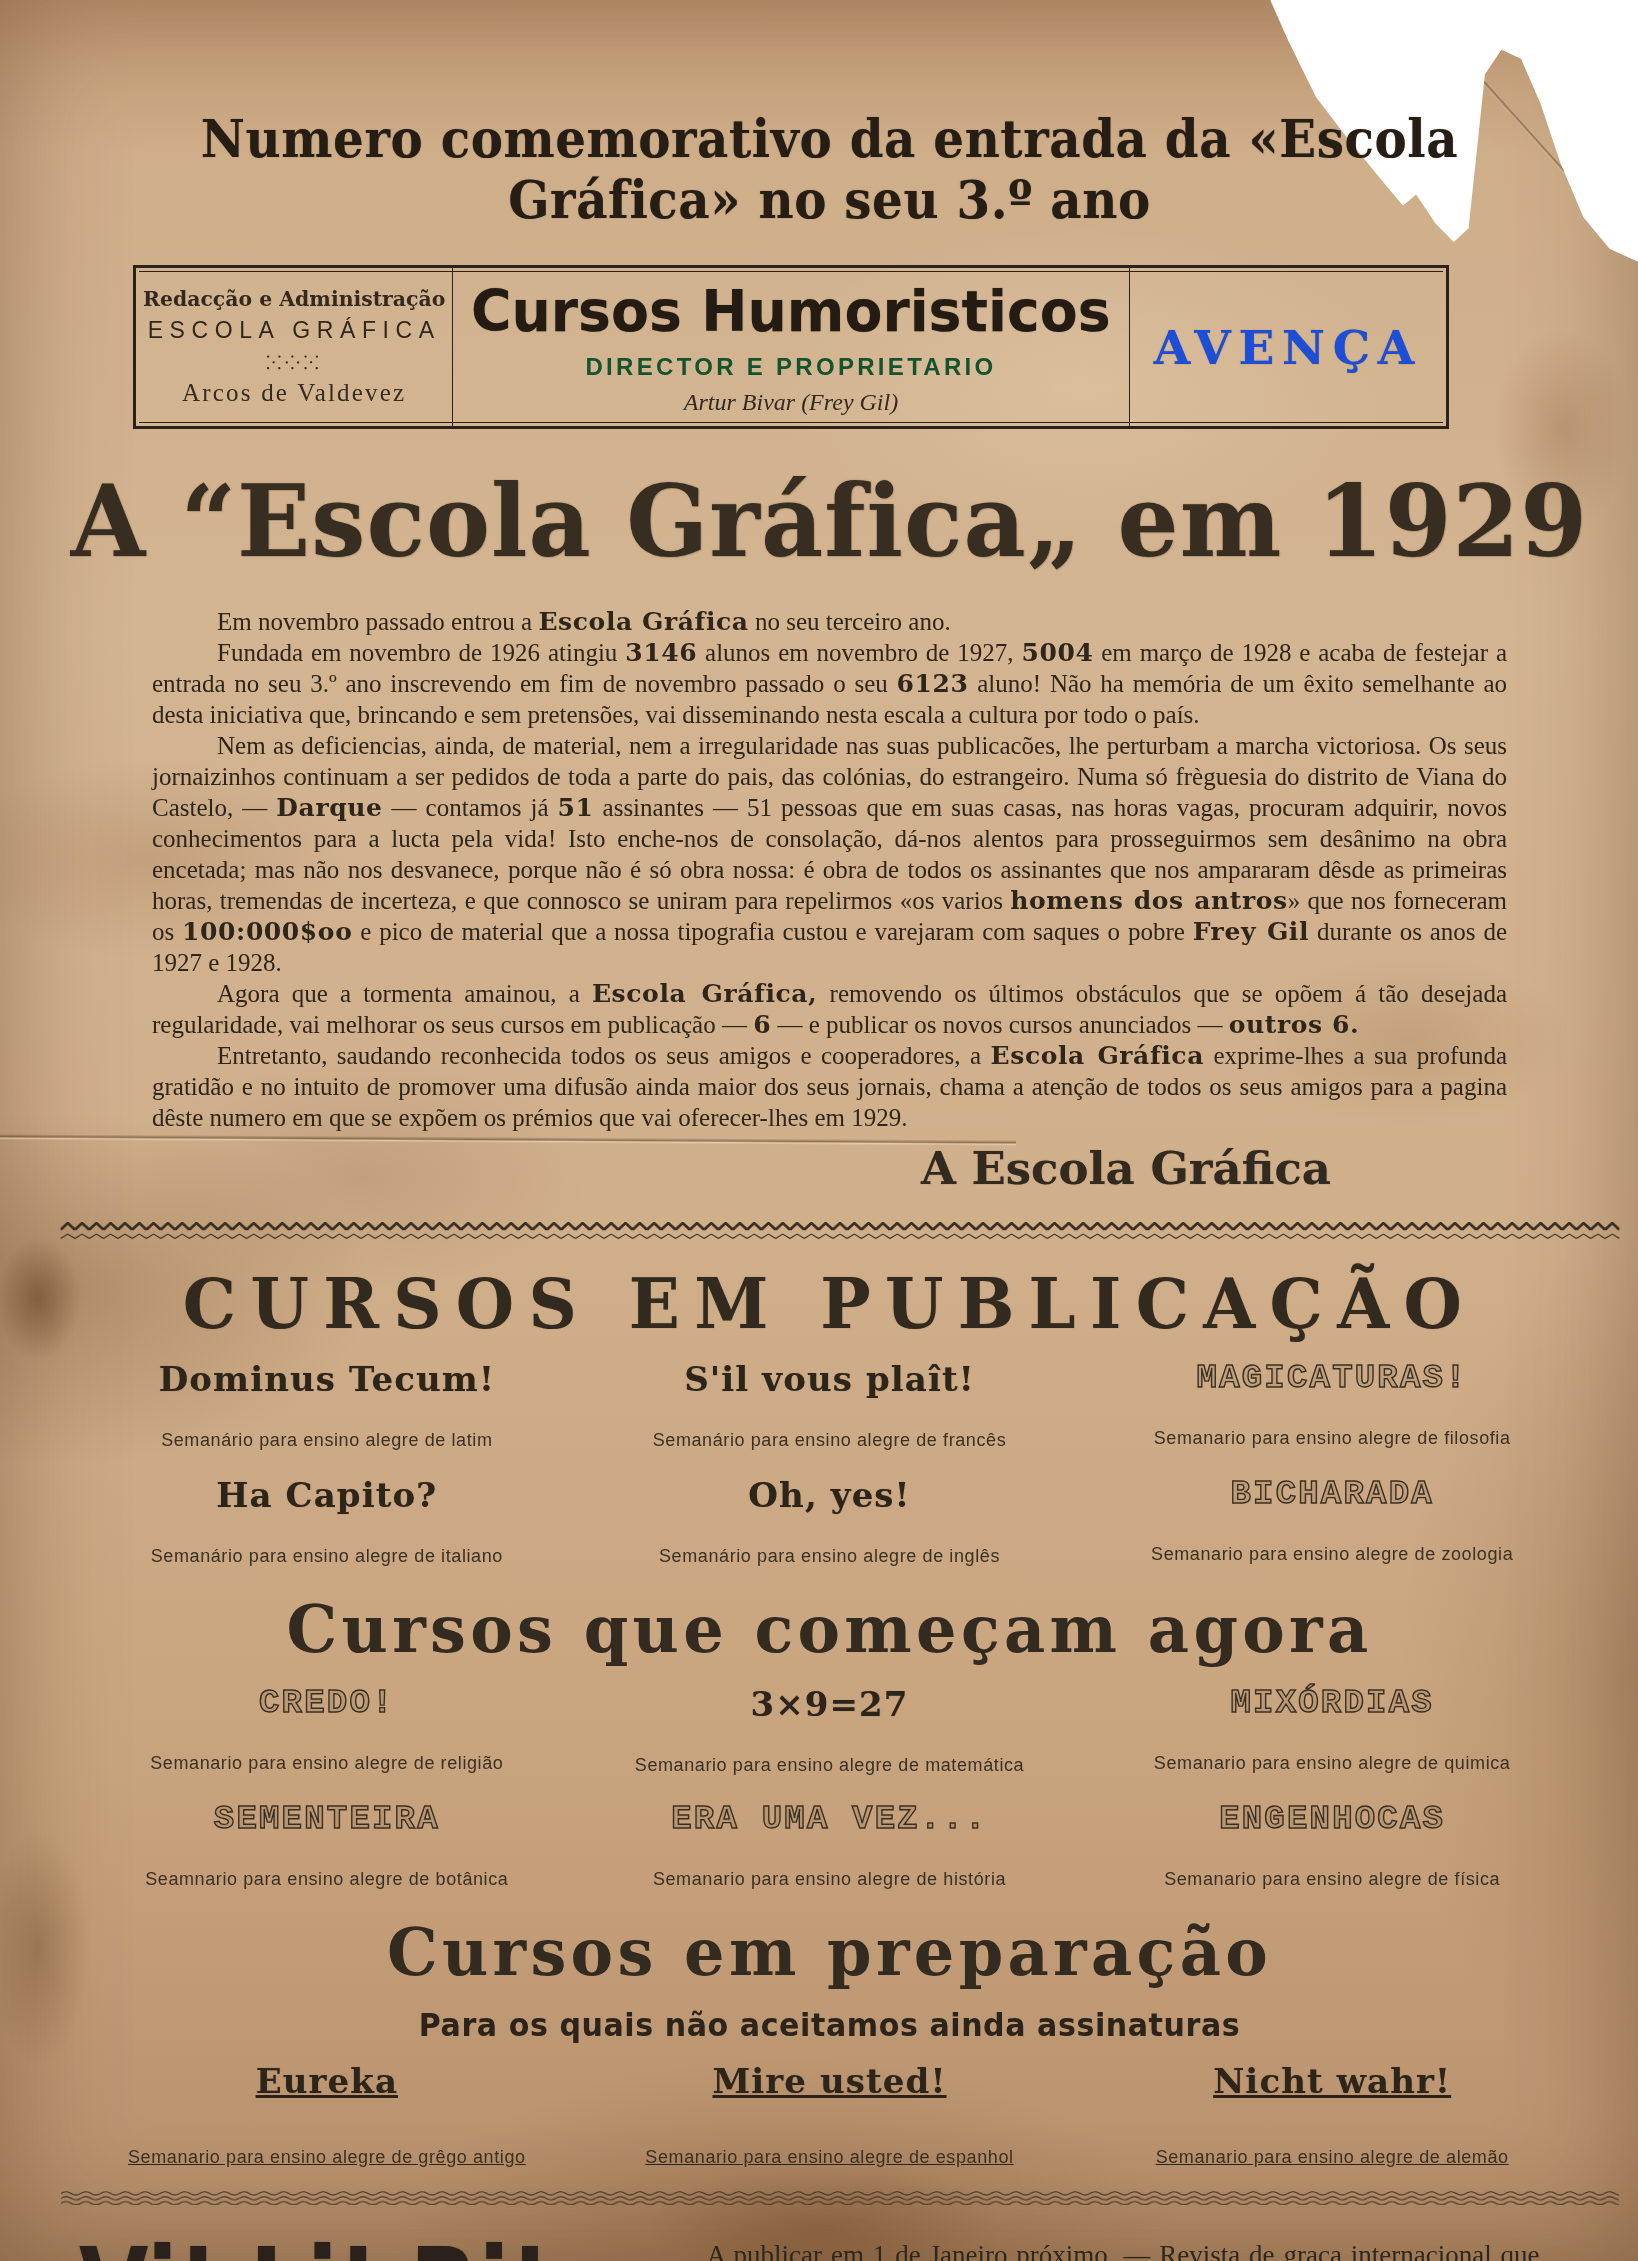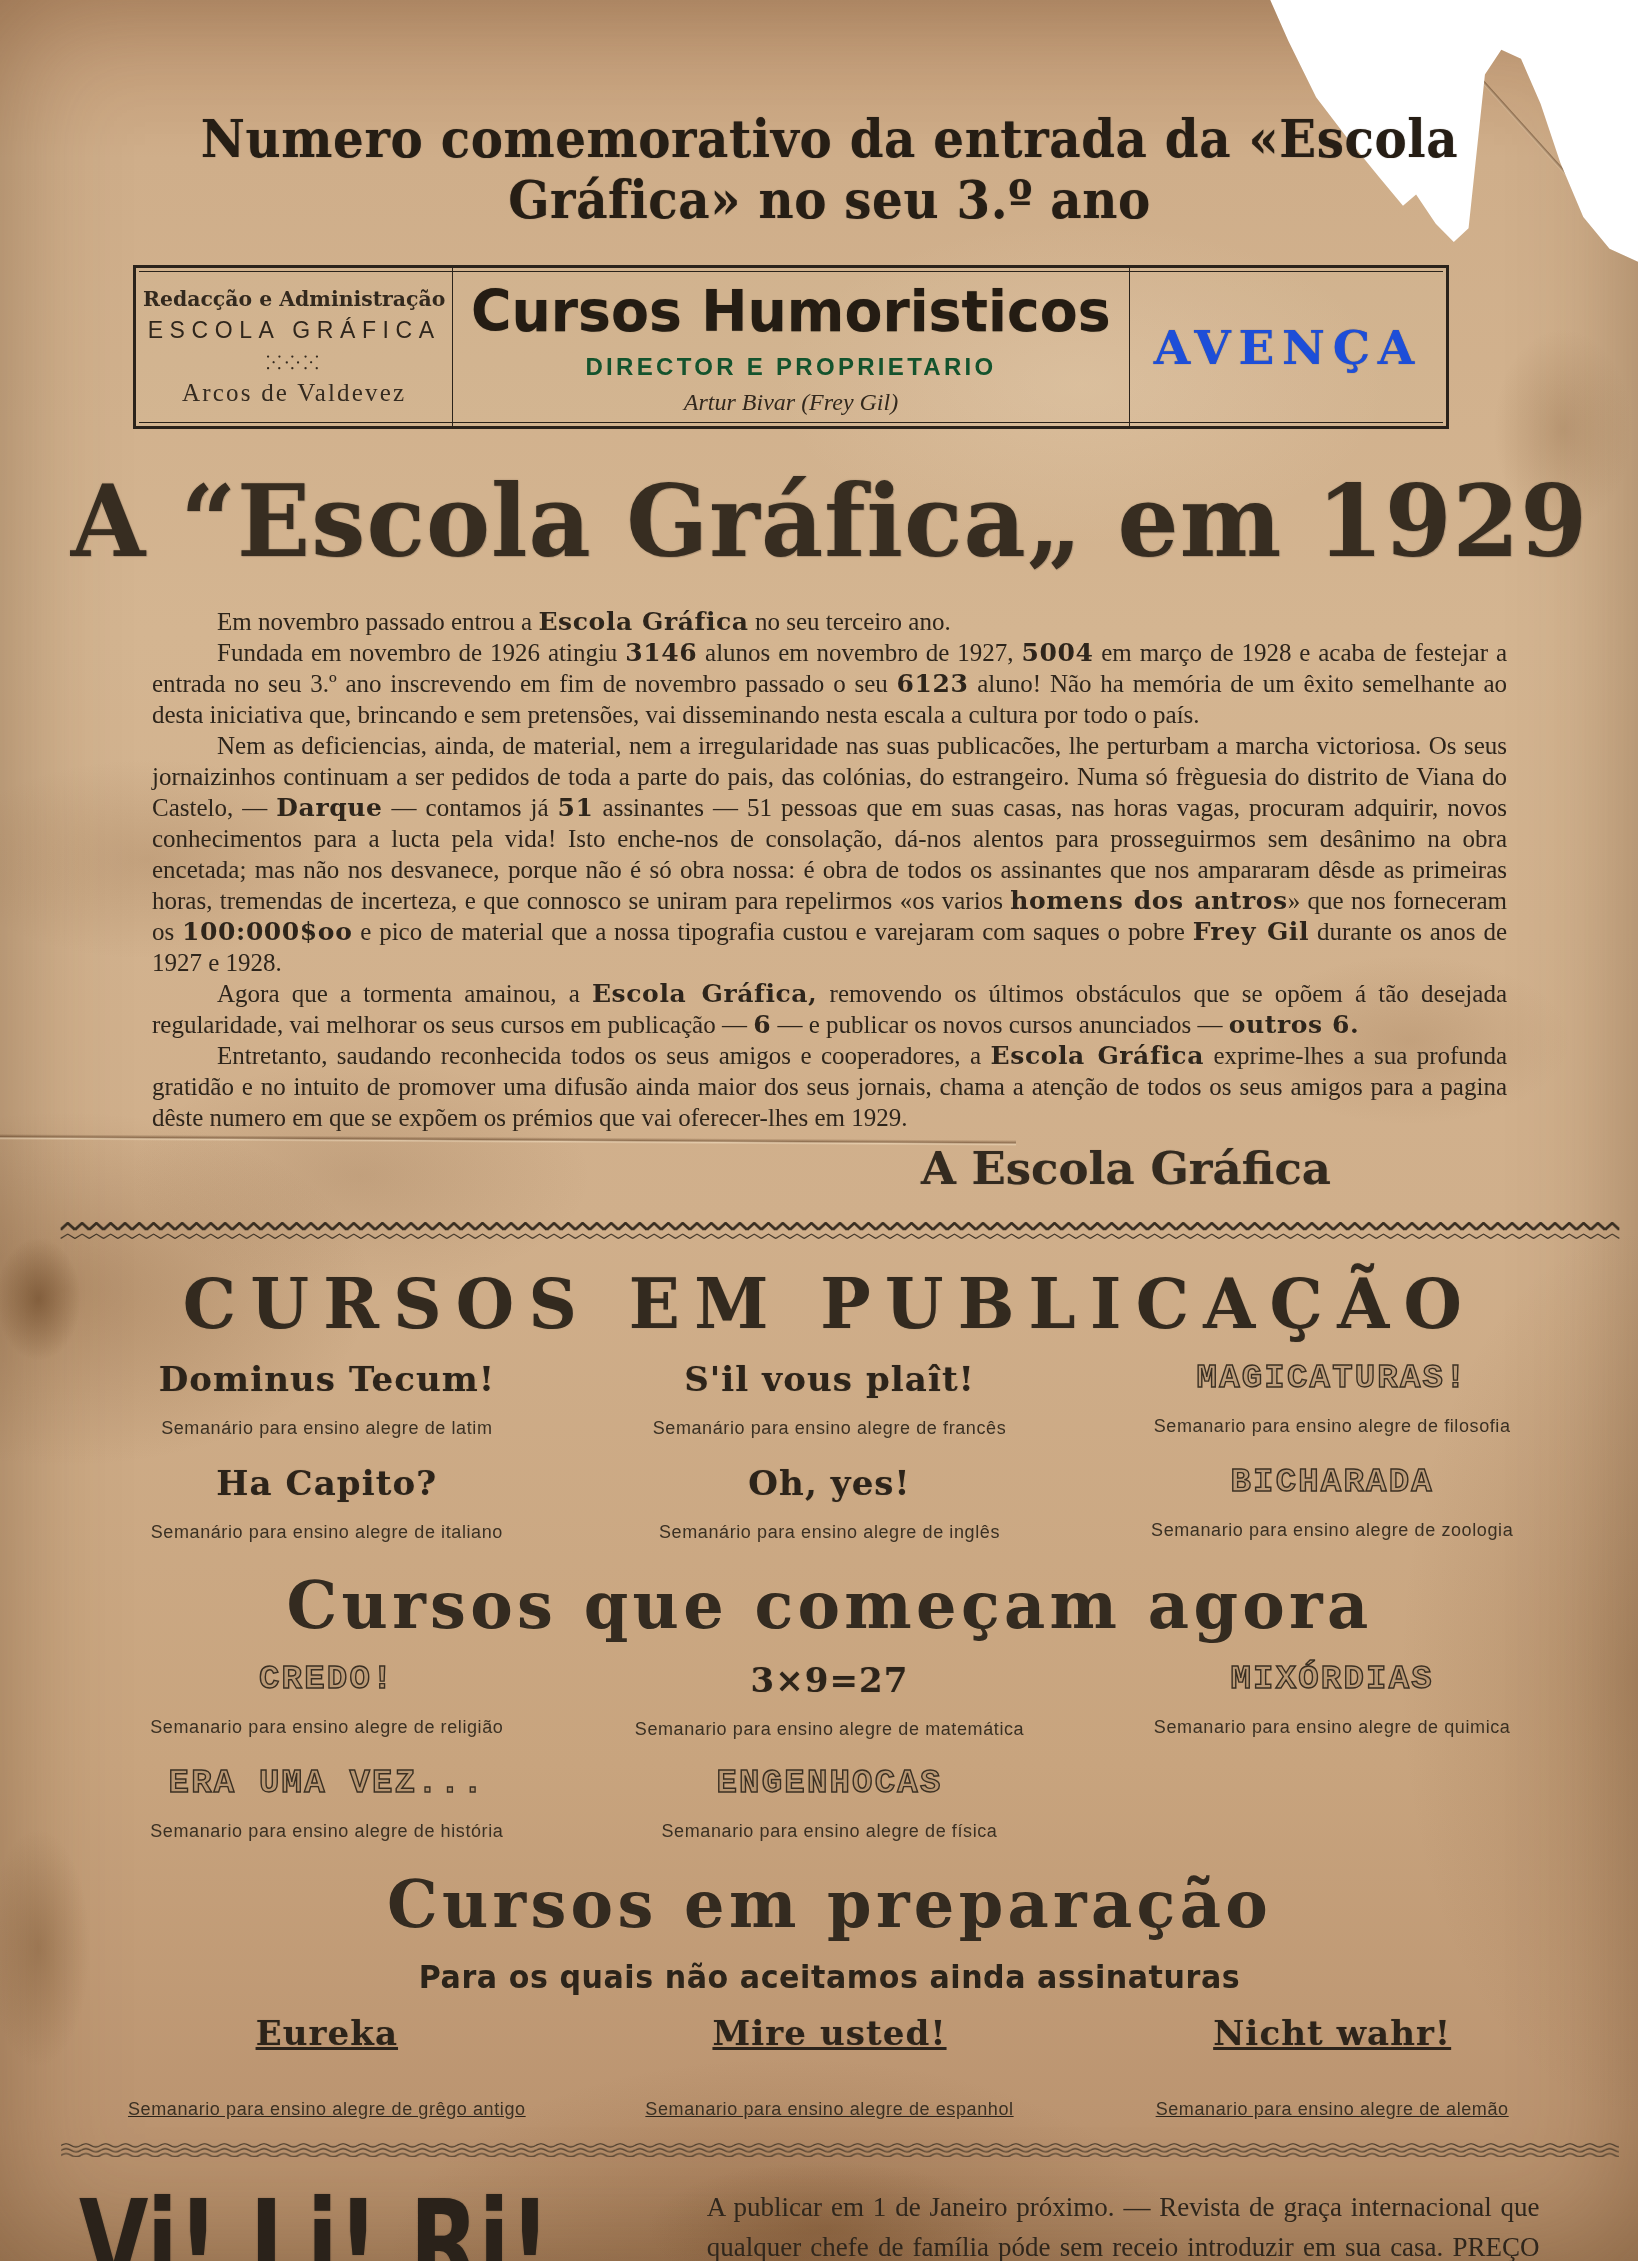--- a/index.html
+++ b/index.html
@@ -102,21 +102,21 @@
     font-family:"DejaVu Serif",serif;font-weight:bold;font-size:34px;color:#2d241a;
     letter-spacing:1.1px;text-shadow:0 0 1.1px rgba(45,36,26,.35);
   }
   .course-title[data-style="outline"]{
     font-family:Liberation Mono, monospace;letter-spacing:2.2px;
     color:rgba(60,48,34,.10);
     -webkit-text-stroke:1.4px #3a2f22;
     text-shadow:none;
   }
   .course-sub{
-    margin-top:4px;font-family:"Liberation Sans",sans-serif;font-size:18px;
+    margin-top:16px;font-family:"Liberation Sans",sans-serif;font-size:18px;
     letter-spacing:0.6px;color:#3a3023;
   }
   .row-gap-lg{margin-top:24px;}
   
   .footer{display:flex;width:1552px;margin:30px auto 0;align-items:flex-start;}
   .brand{
     font-family:"DejaVu Sans",sans-serif;font-weight:bold;font-size:118px;line-height:.95;
     transform:scaleX(.76);transform-origin:left top;letter-spacing:0px;color:#2a221a;
     white-space:nowrap;padding-left:33px;flex:0 0 572px;
     text-shadow:0 0 1.7px rgba(42,34,26,.4);
@@ -217,20 +217,24 @@
     <div class="course">
       <div class="course-title" data-style="solid">3×9=27</div>
       <div class="course-sub">Semanario para ensino alegre de matemática</div>
     </div>
     <div class="course">
       <div class="course-title" data-style="outline">MIXÓRDIAS</div>
       <div class="course-sub">Semanario para ensino alegre de quimica</div>
     </div>
   </div>
   <div class="course-row row-gap-lg">
+    <div class="course">
+      <div class="course-title" data-style="outline">SEMENTEIRA</div>
+      <div class="course-sub">Seamnario para ensino alegre de botânica</div>
+    </div>
     <div class="course">
       <div class="course-title" data-style="outline">ERA UMA VEZ...</div>
       <div class="course-sub">Semanario para ensino alegre de história</div>
     </div>
     <div class="course">
       <div class="course-title" data-style="outline">ENGENHOCAS</div>
       <div class="course-sub">Semanario para ensino alegre de física</div>
     </div>
   </div>
 

